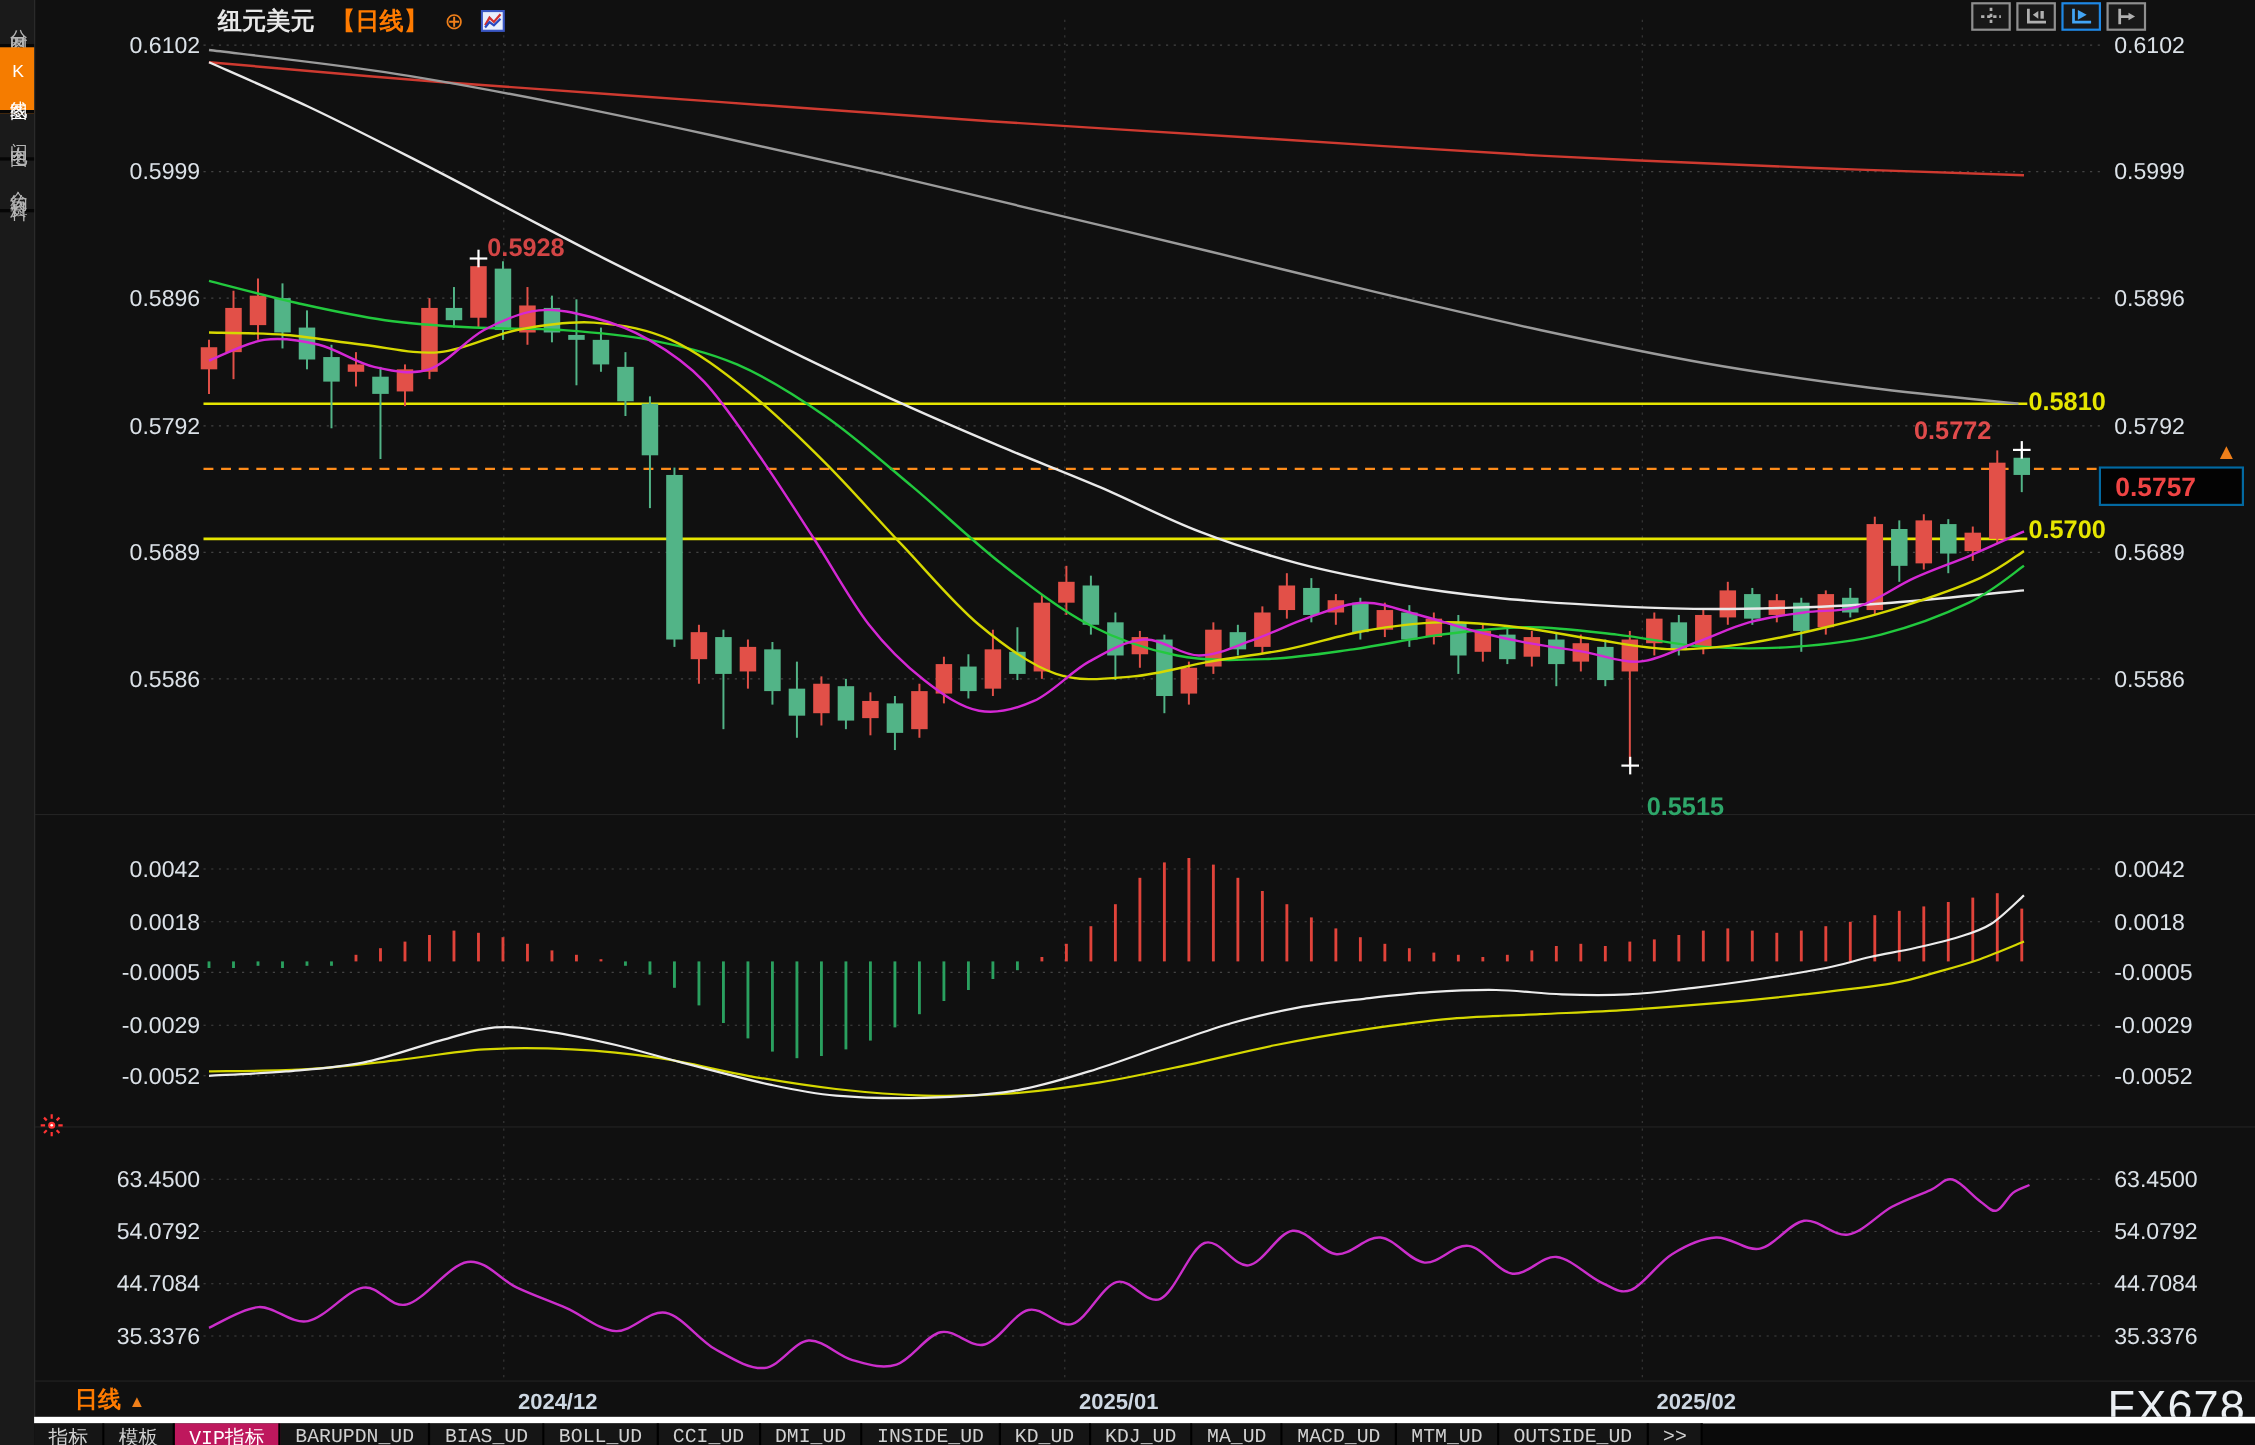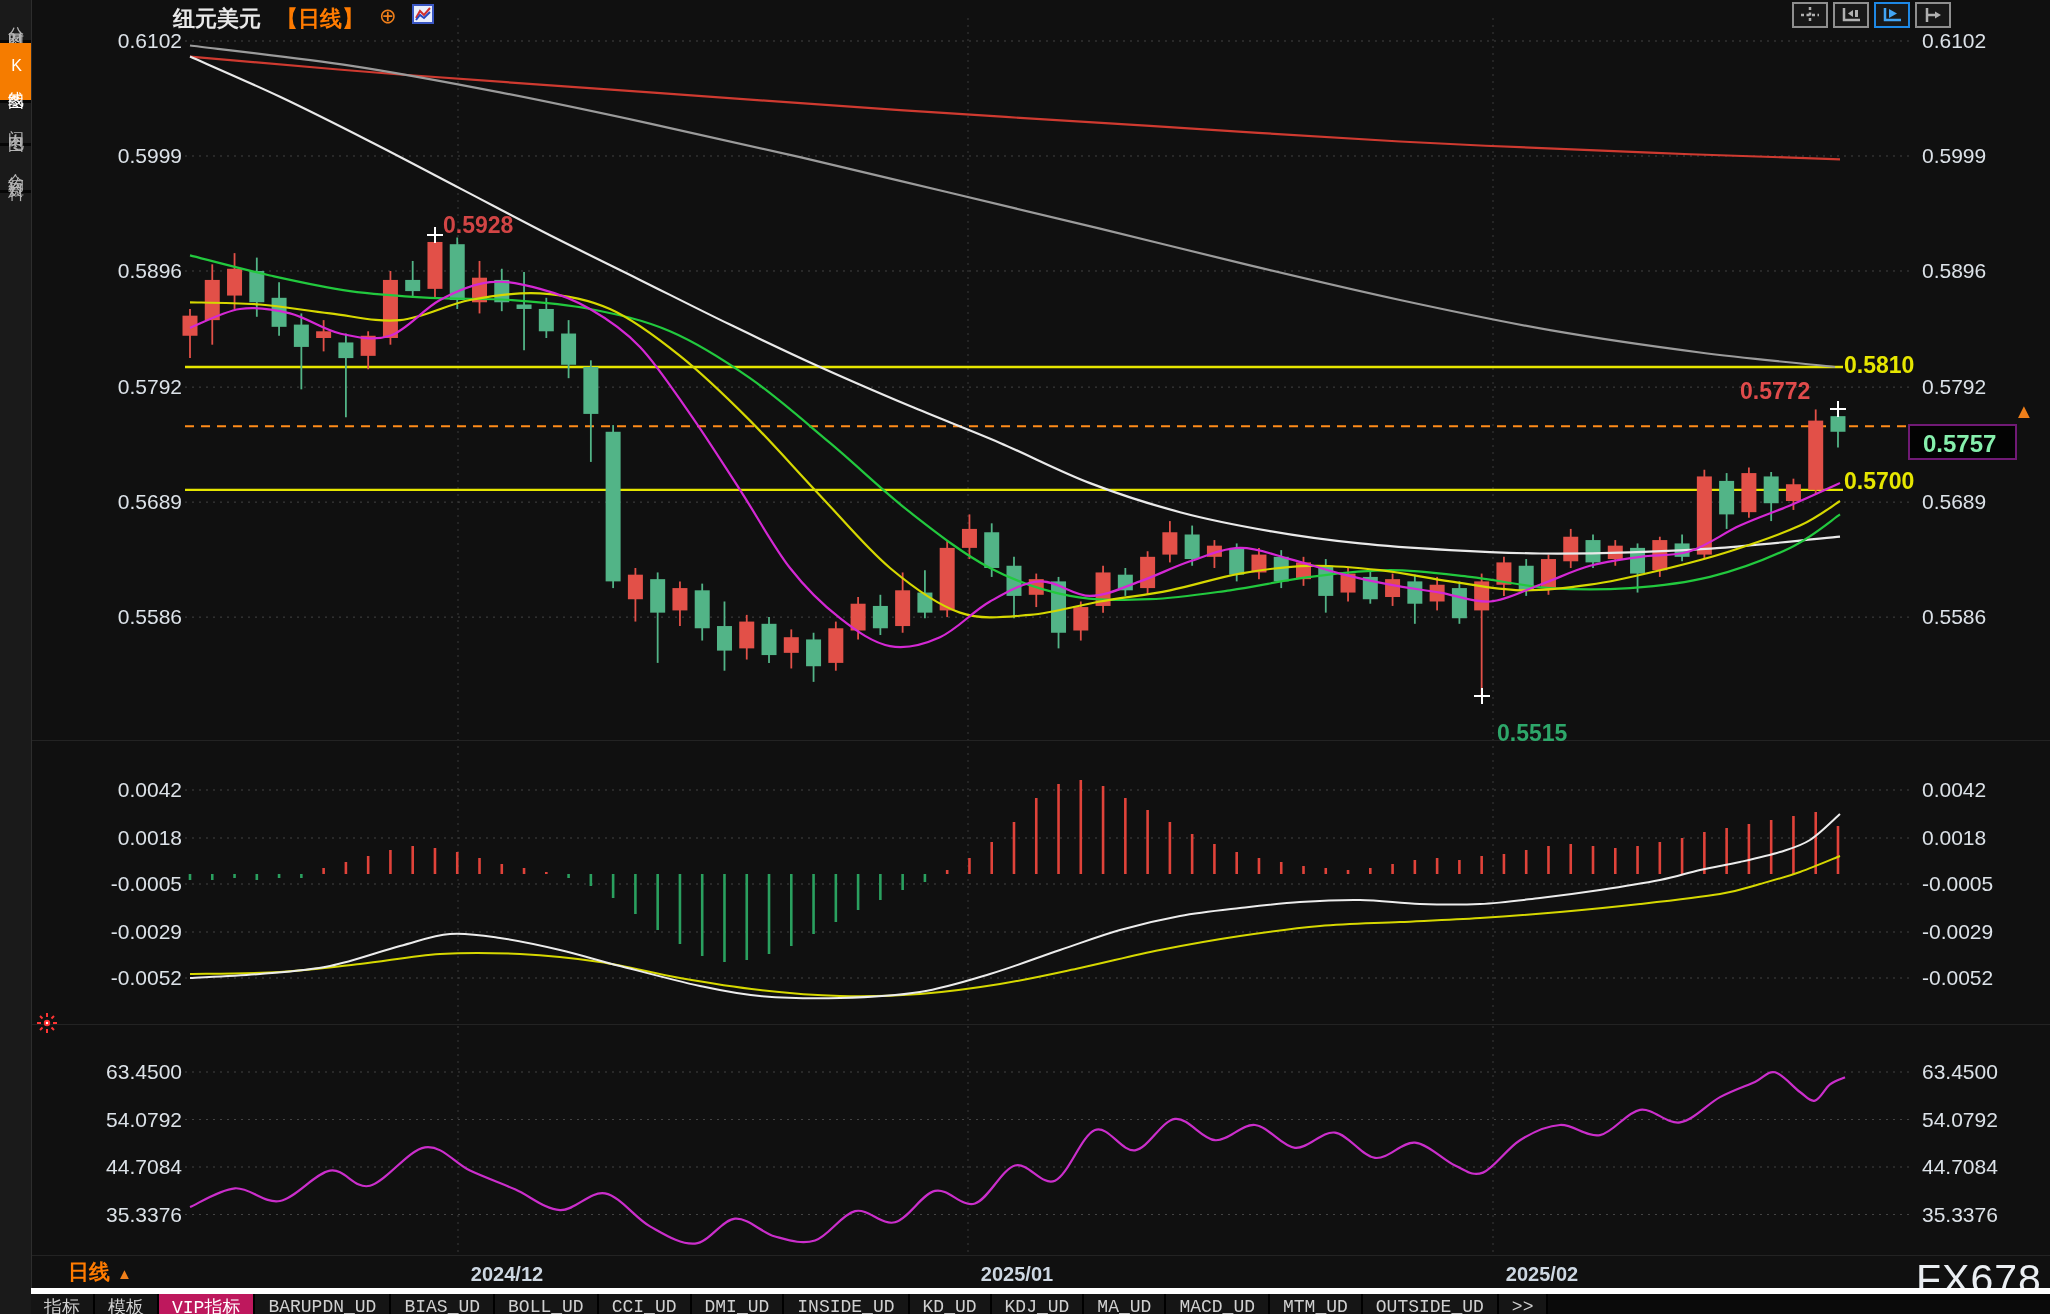--- a/index.html
+++ b/index.html
@@ -8,36 +8,36 @@
   
   .sidebar{position:absolute;left:0;top:0;width:31px;height:1314px;background:#1a1a1a;
            border-right:1px solid #2d2d2d;z-index:8;display:flex;flex-direction:column;}
   .side-item{writing-mode:vertical-rl;text-orientation:upright;color:#b5b5b5;font-size:16px;
              letter-spacing:4px;width:31px;display:flex;align-items:center;justify-content:center;
              padding:14px 0;border-bottom:3px solid #060606;cursor:pointer;}
   .side-item.active{background:#f57c00;color:#fff;}
   svg.chart{position:absolute;left:0;top:0;z-index:1;}
   .hline{position:absolute;left:31px;right:0;height:1px;background:#232323;z-index:2;}
   
-  .hdr{position:absolute;left:173px;top:4px;display:flex;gap:15px;align-items:flex-start;
+  .hdr{position:absolute;left:198px;top:4px;display:flex;gap:15px;align-items:center;
        font-size:22px;z-index:6;white-space:nowrap;}
   .hdr [data-repeat]{display:contents;}
   .ind-hdr{position:absolute;left:185px;display:flex;gap:16px;font-size:20px;z-index:6;white-space:nowrap;}
   .sym{color:#e8e8e8;font-weight:bold;}
   .period-tag{color:#ff7b00;font-weight:bold;}
   .plus-ico{color:#ef7f1a;font-size:21px;}
   
   .toolbar{position:absolute;left:1792px;top:2px;display:flex;gap:5px;z-index:7;}
   .tbtn{width:36px;height:26px;border:2px solid #8f8f8f;background:#181818;display:flex;
         align-items:center;justify-content:center;box-sizing:border-box;cursor:pointer;}
   .tbtn.active{border-color:#1e88e5;}
   
   .ann{position:absolute;font-size:23px;font-weight:bold;z-index:5;white-space:nowrap;}
-  .pricebox{position:absolute;left:1908px;top:424px;width:109px;height:36px;background:#030303;
-            border:2px solid #701a75;color:#86efac;font-size:24px;font-weight:bold;line-height:35px;
+  .pricebox{position:absolute;left:1908px;top:424px;width:132px;height:36px;background:#030303;
+            border:2px solid #0369a1;color:#ef4444;font-size:24px;font-weight:bold;line-height:35px;
             padding-left:13px;box-sizing:border-box;z-index:6;}
   .price-arrow{position:absolute;left:2014px;top:400px;color:#ef7f1a;font-size:20px;z-index:7;}
   
   .period-sel{position:absolute;left:68px;top:1258px;font-size:21px;font-weight:bold;color:#ff7b00;z-index:7;cursor:pointer;}
   .period-sel .tri{color:#ef7f1a;font-size:15px;margin-left:7px;}
   .watermark{position:absolute;left:1916px;top:1256px;font-size:41px;color:#eaeef2;letter-spacing:1px;z-index:7;}
   .tabbar{position:absolute;left:31px;right:0;top:1288px;height:26px;background:#0a0a0a;
           border-top:6px solid #ffffff;display:flex;z-index:8;
           font-family:"Liberation Mono","DejaVu Sans Mono",monospace;font-size:18px;}
   .tab{padding:0 13px;display:flex;align-items:center;color:#d0d0d0;background:#151515;

